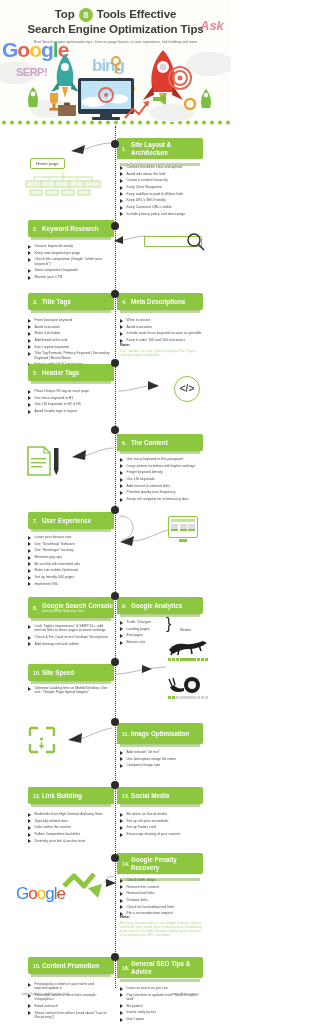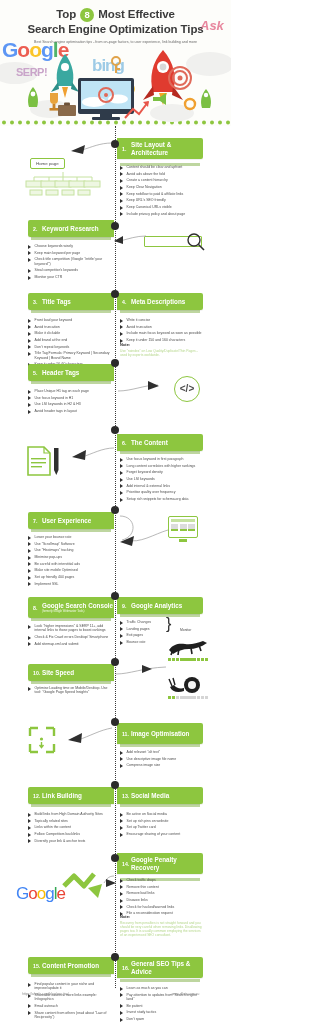--- a/index.html
+++ b/index.html
@@ -220,21 +220,21 @@
       </svg>
       <svg style="position:absolute;left:182px;top:96px;" width="16" height="16" viewBox="0 0 16 16">
         <circle cx="8" cy="8" r="5" fill="none" stroke="#f0a030" stroke-width="2.4"></circle>
       </svg>
     </div>
 
     <div class="hero-title">
       <div class="l1">
         <span>Top</span>
         <span class="badge16">8</span>
-        <span>Most Effective</span>
+        <span>Tools Effective</span>
       </div>
       <div class="l2">Search Engine Optimization Tips</div>
     </div>
     <div class="hero-sub">Best Search engine optimisation tips - from on-page factors, to user experience, link building and more</div>
 
     <svg class="dots-row" viewBox="0 0 231 7" preserveAspectRatio="none">
       <g fill="#8dc63f">
         <circle cx="4" cy="3.5" r="2"></circle>
           <circle cx="12" cy="3.5" r="2"></circle>
           <circle cx="20" cy="3.5" r="2"></circle>

